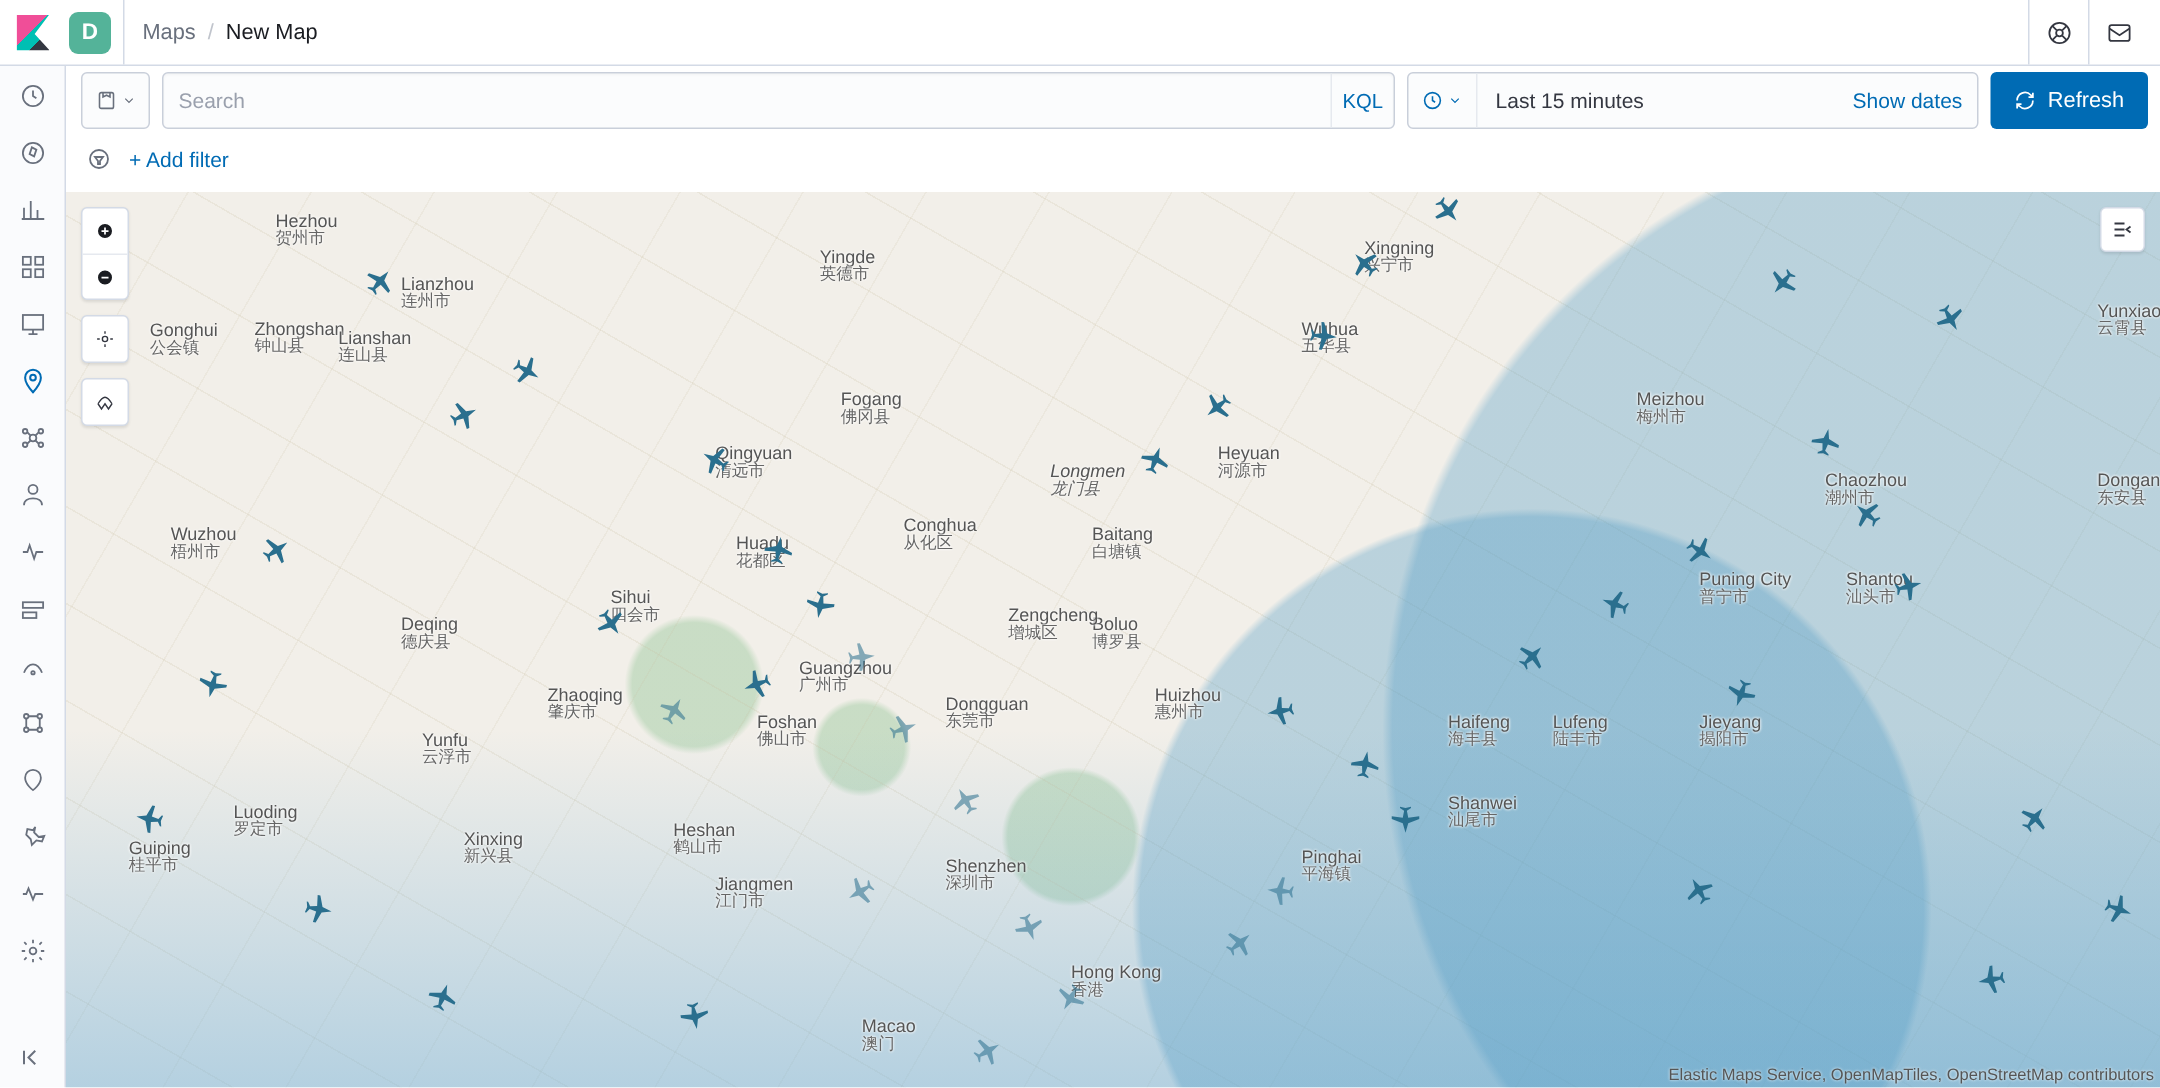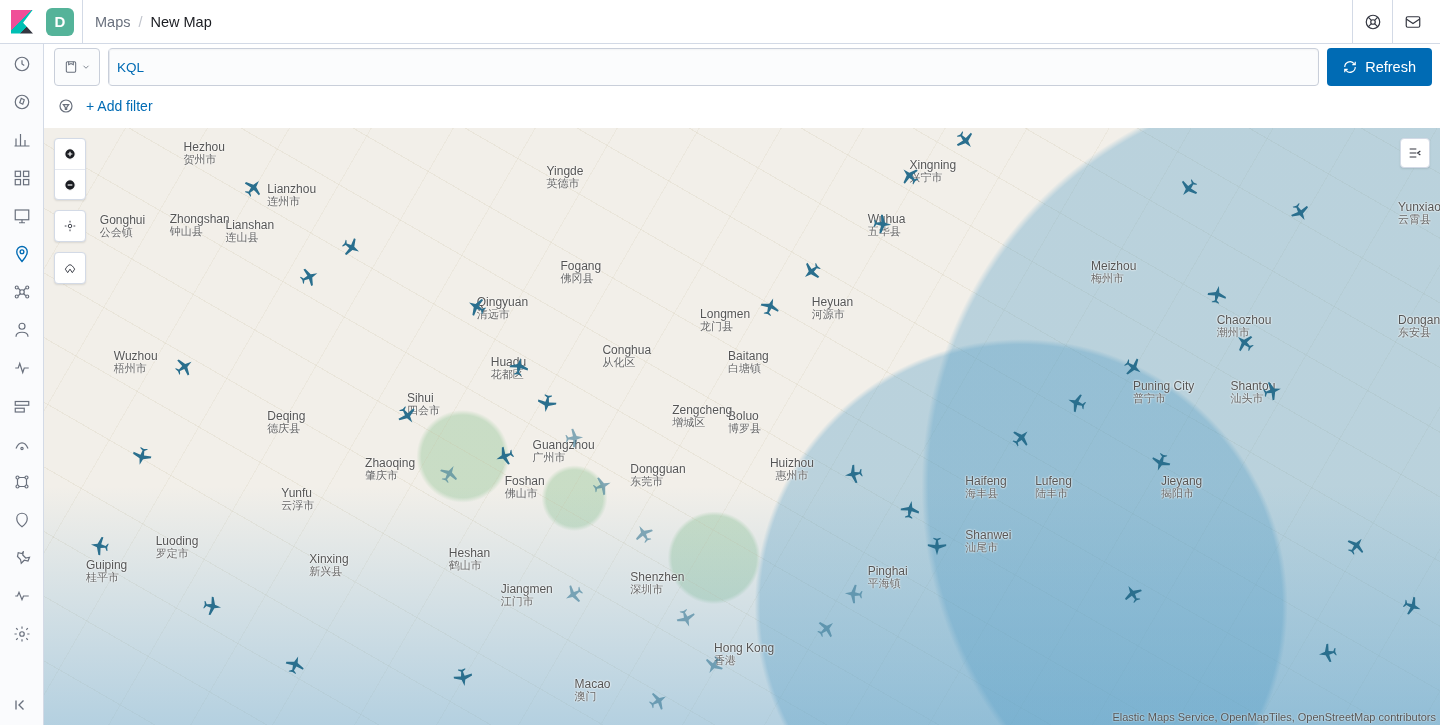--- a/index.html
+++ b/index.html
@@ -283,23 +283,37 @@
         <svg width="14" height="14" viewBox="0 0 24 24" fill="none" stroke="currentColor" stroke-width="1.8">
             <rect x="4" y="3" width="16" height="18" rx="2"></rect>
             <path d="M8 3v5l4-2 4 2V3"></path>
           </svg>
         <svg width="10" height="10" viewBox="0 0 24 24" fill="none" stroke="currentColor" stroke-width="2">
             <path d="M6 9l6 6 6-6"></path>
           </svg>
       </div>
 
       <div class="search-box">
+        <input placeholder="Search" style="">
         <div class="kql-badge">KQL</div>
       </div>
 
+      <div class="timepicker">
+        <div class="tp-icon-seg">
+          <svg width="14" height="14" viewBox="0 0 24 24" fill="none" stroke="currentColor" stroke-width="1.8">
+              <circle cx="12" cy="12" r="9"></circle>
+              <path d="M12 7v5l3 2"></path>
+            </svg>
+          <svg width="10" height="10" viewBox="0 0 24 24" fill="none" stroke="currentColor" stroke-width="2">
+              <path d="M6 9l6 6 6-6"></path>
+            </svg>
+        </div>
+        <div class="tp-text">Last 15 minutes</div>
+        <div class="tp-show">Show dates</div>
+      </div>
 
       <button class="refresh-btn">
         <svg width="14" height="14" viewBox="0 0 24 24" fill="none" stroke="currentColor" stroke-width="2">
             <path d="M3 12a9 9 0 0 1 15.5-6.3L21 8M21 3v5h-5M21 12a9 9 0 0 1-15.5 6.3L3 16M3 21v-5h5"></path>
           </svg>
         <span>Refresh</span>
       </button>
     </div>
 
     <div class="filter-row">
@@ -361,39 +375,39 @@
         <div class="map-label" style="left: 13%; top: 15%;">Lianshan<span class="zh">连山县</span></div>
         <div class="map-label" style="left: 31%; top: 28%;">Qingyuan<span class="zh">清远市</span></div>
         <div class="map-label" style="left: 32%; top: 38%;">Huadu<span class="zh">花都区</span></div>
         <div class="map-label" style="left: 35%; top: 52%;">Guangzhou<span class="zh">广州市</span></div>
         <div class="map-label" style="left: 33%; top: 58%;">Foshan<span class="zh">佛山市</span></div>
         <div class="map-label" style="left: 23%; top: 55%;">Zhaoqing<span class="zh">肇庆市</span></div>
         <div class="map-label" style="left: 42%; top: 56%;">Dongguan<span class="zh">东莞市</span></div>
         <div class="map-label" style="left: 42%; top: 74%;">Shenzhen<span class="zh">深圳市</span></div>
         <div class="map-label" style="left: 48%; top: 86%;">Hong Kong<span class="zh">香港</span></div>
         <div class="map-label" style="left: 38%; top: 92%;">Macao<span class="zh">澳门</span></div>
-        <div class="map-label" style="left: 31%; top: 76%; margin-left: 24px;">Jiangmen<span class="zh">江门市</span></div>
+        <div class="map-label" style="left: 31%; top: 76%;">Jiangmen<span class="zh">江门市</span></div>
         <div class="map-label" style="left: 29%; top: 70%;">Heshan<span class="zh">鹤山市</span></div>
         <div class="map-label" style="left: 5%; top: 37%;">Wuzhou<span class="zh">梧州市</span></div>
-        <div class="map-label" style="left: 52%; top: 55%; text-align: center;">Huizhou<span class="zh">惠州市</span></div>
+        <div class="map-label" style="left: 52%; top: 55%;">Huizhou<span class="zh">惠州市</span></div>
         <div class="map-label" style="left: 55%; top: 28%;">Heyuan<span class="zh">河源市</span></div>
         <div class="map-label" style="left: 49%; top: 47%;">Boluo<span class="zh">博罗县</span></div>
         <div class="map-label" style="left: 66%; top: 67%;">Shanwei<span class="zh">汕尾市</span></div>
-        <div class="map-label" style="left: 78%; top: 58%; margin-left: 28px;">Jieyang<span class="zh">揭阳市</span></div>
+        <div class="map-label" style="left: 78%; top: 58%;">Jieyang<span class="zh">揭阳市</span></div>
         <div class="map-label" style="left: 85%; top: 42%;">Shantou<span class="zh">汕头市</span></div>
         <div class="map-label" style="left: 84%; top: 31%;">Chaozhou<span class="zh">潮州市</span></div>
         <div class="map-label" style="left: 75%; top: 22%;">Meizhou<span class="zh">梅州市</span></div>
         <div class="map-label" style="left: 78%; top: 42%;">Puning City<span class="zh">普宁市</span></div>
         <div class="map-label" style="left: 62%; top: 5%;">Xingning<span class="zh">兴宁市</span></div>
         <div class="map-label" style="left: 59%; top: 14%;">Wuhua<span class="zh">五华县</span></div>
         <div class="map-label" style="left: 36%; top: 6%;">Yingde<span class="zh">英德市</span></div>
         <div class="map-label" style="left: 37%; top: 22%;">Fogang<span class="zh">佛冈县</span></div>
         <div class="map-label" style="left: 40%; top: 36%;">Conghua<span class="zh">从化区</span></div>
         <div class="map-label" style="left: 45%; top: 46%;">Zengcheng<span class="zh">增城区</span></div>
-        <div class="map-label" style="left: 47%; top: 30%;">Longmen<span class="zh">龙门县</span></div>
+        <div class="map-label" style="left: 47%; top: 30%; font-style: italic;">Longmen<span class="zh">龙门县</span></div>
         <div class="map-label" style="left: 49%; top: 37%;">Baitang<span class="zh">白塘镇</span></div>
         <div class="map-label" style="left: 59%; top: 73%;">Pinghai<span class="zh">平海镇</span></div>
         <div class="map-label" style="left: 71%; top: 58%;">Lufeng<span class="zh">陆丰市</span></div>
         <div class="map-label" style="left: 66%; top: 58%;">Haifeng<span class="zh">海丰县</span></div>
         <div class="map-label" style="left: 17%; top: 60%;">Yunfu<span class="zh">云浮市</span></div>
         <div class="map-label" style="left: 8%; top: 68%;">Luoding<span class="zh">罗定市</span></div>
         <div class="map-label" style="left: 19%; top: 71%;">Xinxing<span class="zh">新兴县</span></div>
         <div class="map-label" style="left: 16%; top: 47%;">Deqing<span class="zh">德庆县</span></div>
         <div class="map-label" style="left: 26%; top: 44%;">Sihui<span class="zh">四会市</span></div>
         <div class="map-label" style="left: 3%; top: 72%;">Guiping<span class="zh">桂平市</span></div>

